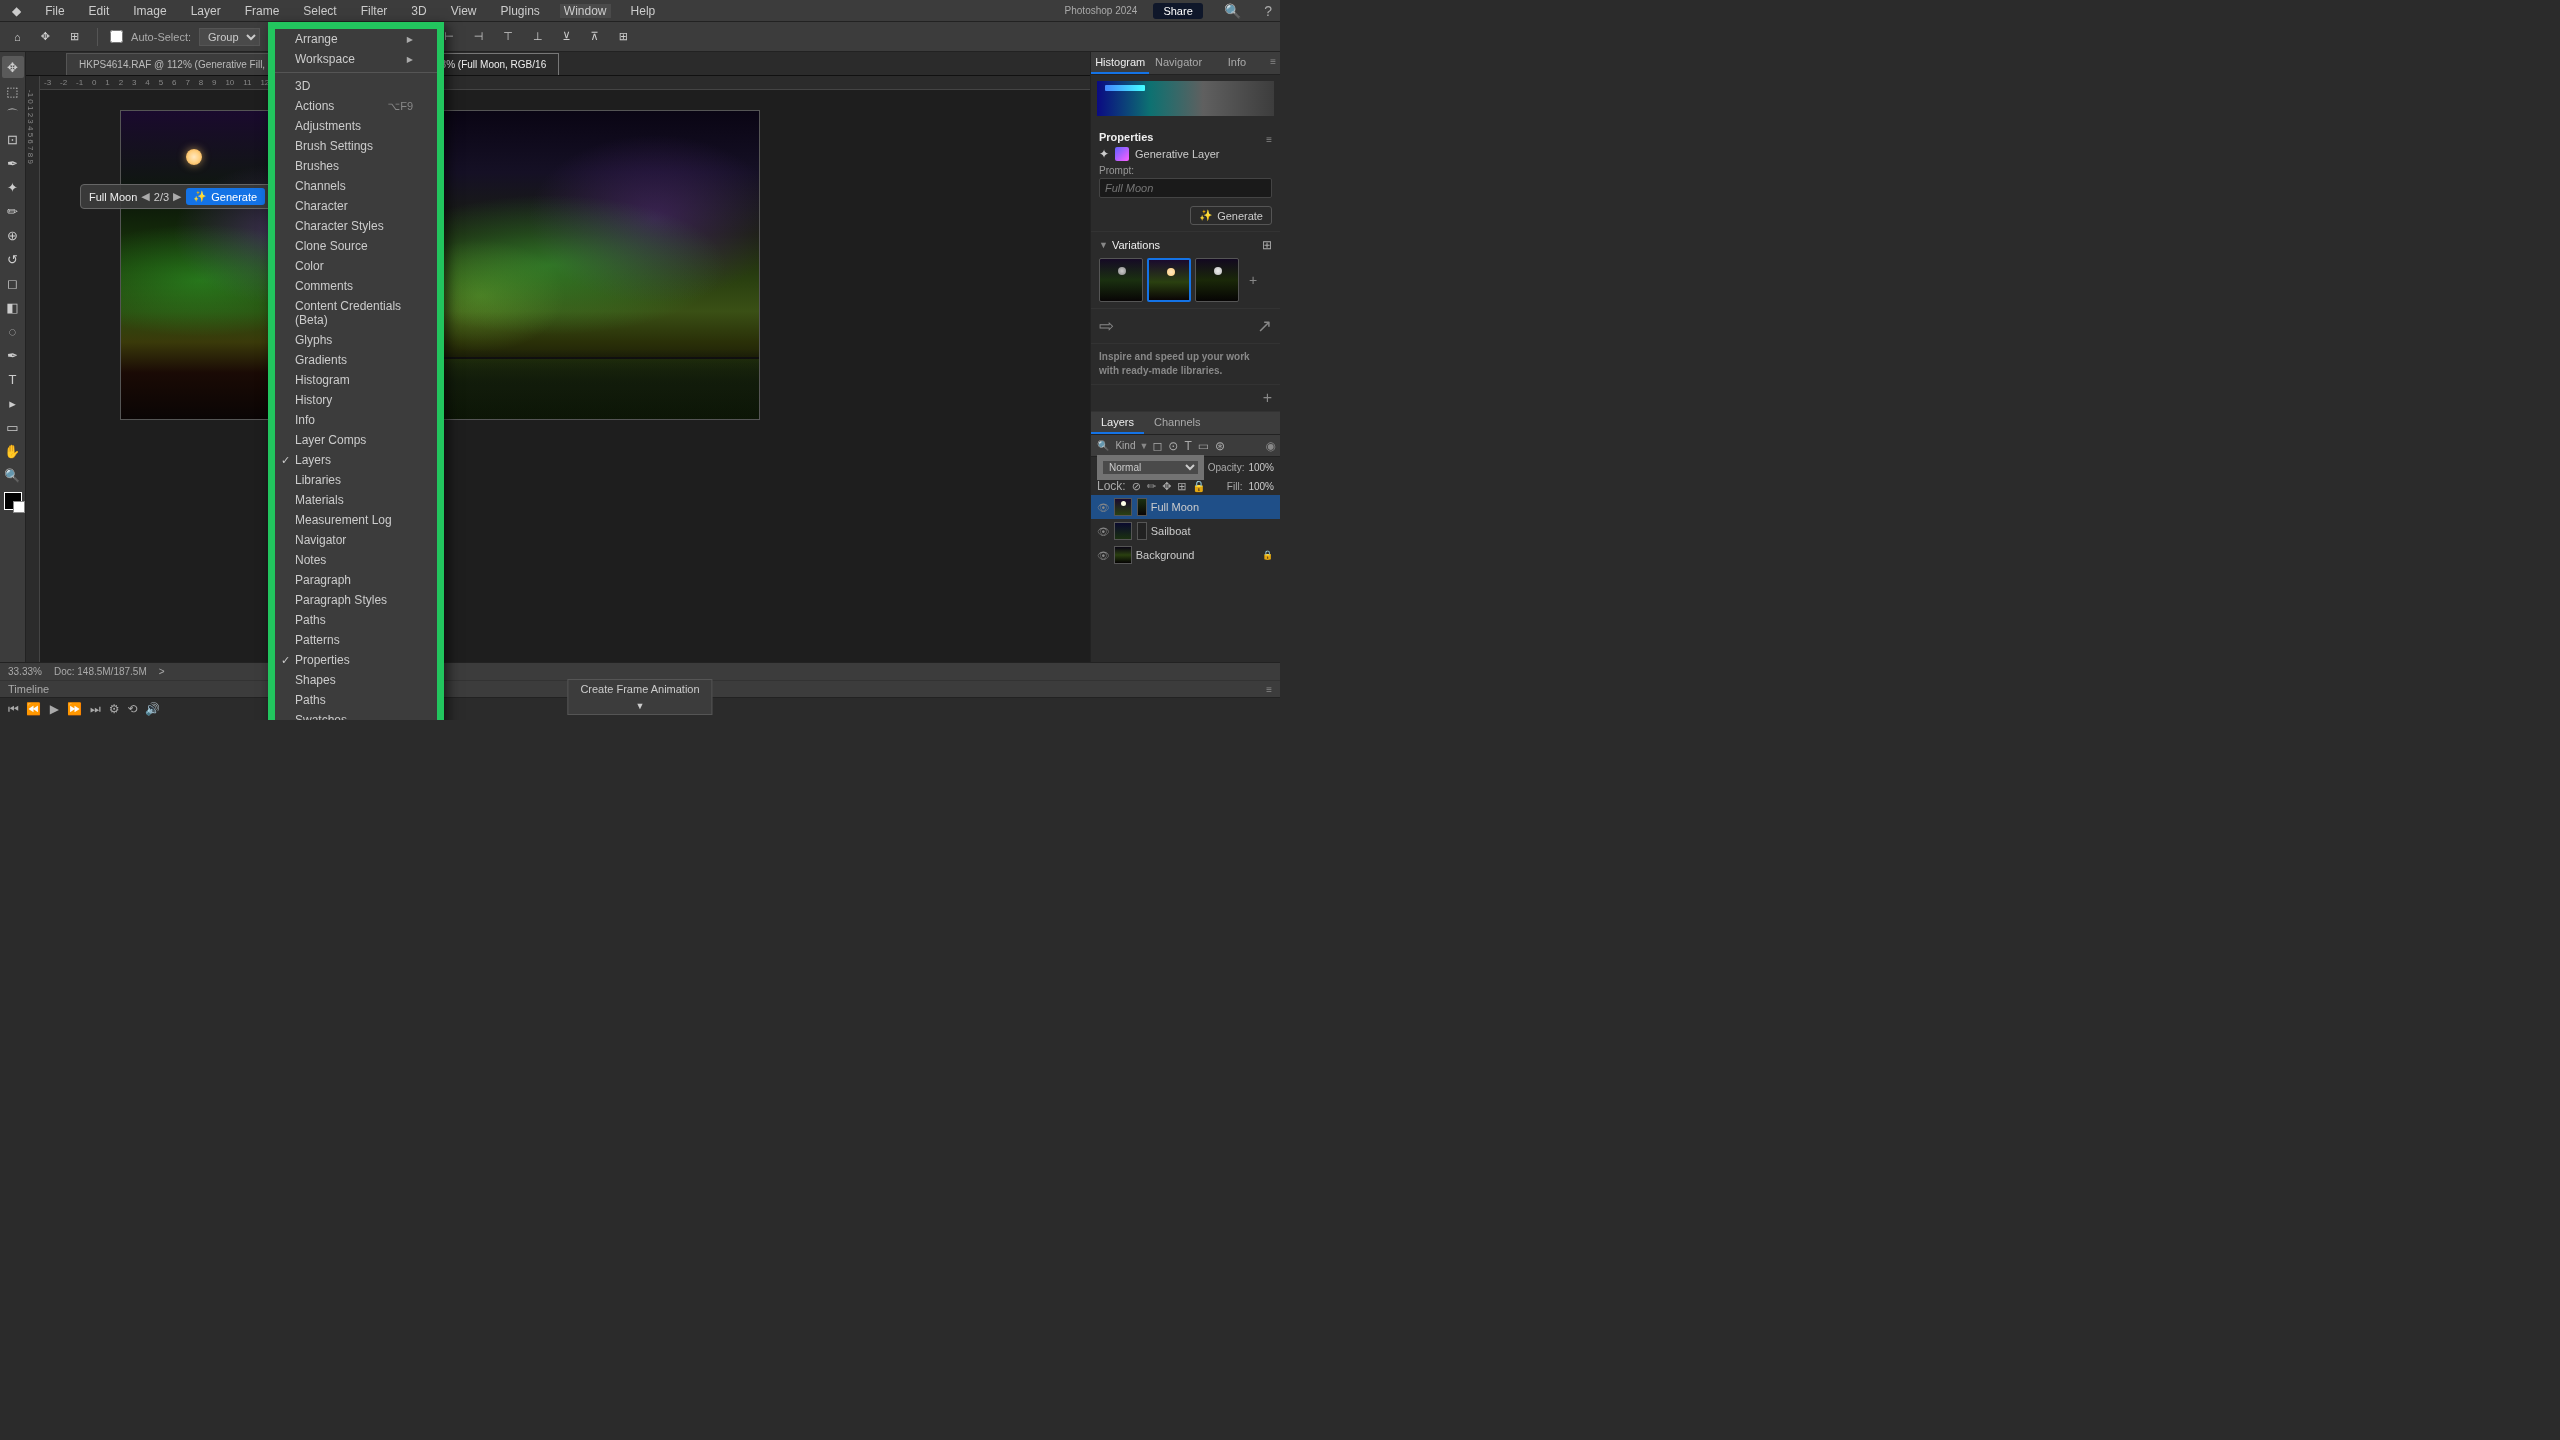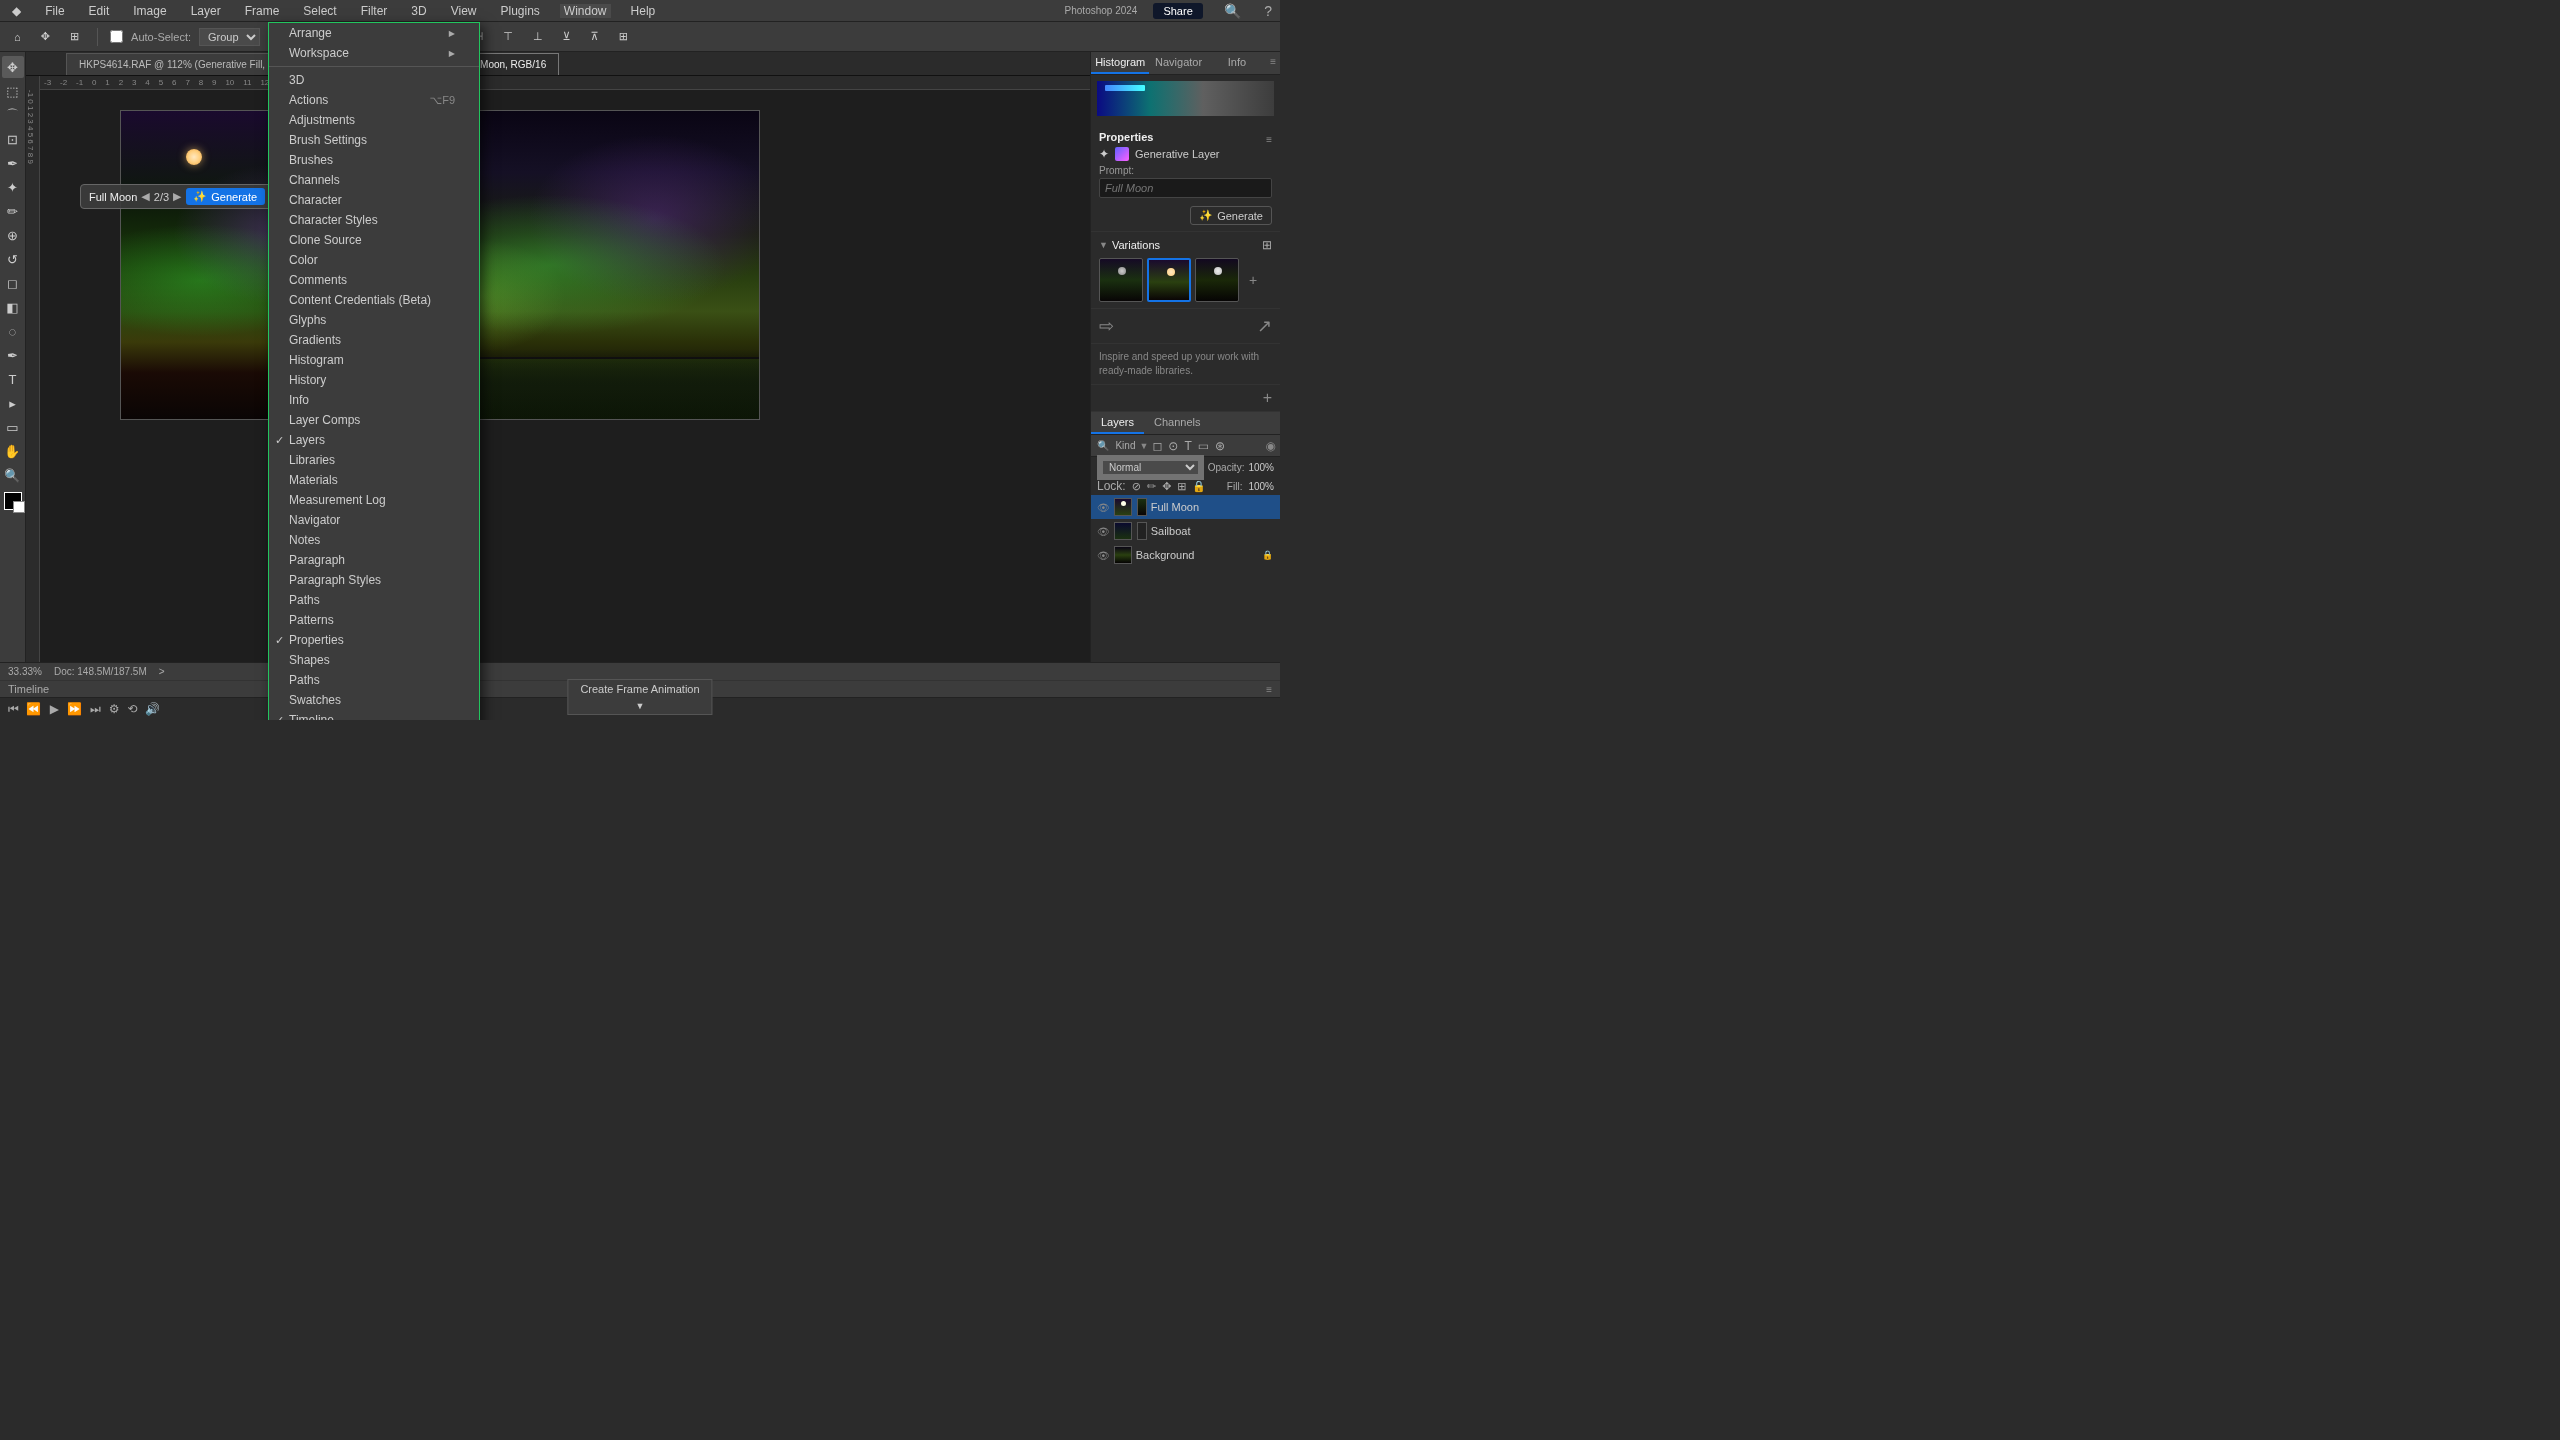--- a/index.html
+++ b/index.html
@@ -429,23 +429,23 @@
     .dropdown-overlay {
       position: absolute;
       top: 0; left: 0; right: 0; bottom: 0;
       z-index: 200;
       pointer-events: none;
     }
     .dropdown-menu {
       position: absolute;
       top: 22px;
       left: 268px;
-      width: 212px;
+      width: 176px;
       background: #3c3c3c;
-      border: 1px solid #22c55e;
+      border: 7px solid #22c55e;
       box-shadow: 4px 4px 12px rgba(0,0,0,0.6);
       pointer-events: all;
       z-index: 300;
     }
     .menu-item {
       padding: 3px 24px 3px 20px;
       font-size: 12px;
       color: #ccc;
       cursor: pointer;
       display: flex;
@@ -747,21 +747,21 @@
           <span style="color:#888;font-size:14px;">+</span>
         </div>
       </div>
     </div>
 
     <div style="padding:6px 8px;display:flex;align-items:center;justify-content:space-between;border-bottom:1px solid #333;">
       <span style="font-size:18px;color:#888;">⇨</span>
       <span style="font-size:18px;color:#888;">↗</span>
     </div>
     <div style="padding:6px 8px;border-bottom:1px solid #333;">
-      <div style="font-size:10px;color:#888;line-height:1.4;">Inspire and speed up your work with ready-made libraries.</div>
+      <div style="font-size:10px;color:#888;line-height:1.4;font-weight:bold;">Inspire and speed up your work with ready-made libraries.</div>
     </div>
     <div style="padding:4px 8px;display:flex;justify-content:flex-end;border-bottom:1px solid #333;">
       <button style="background:none;border:none;color:#888;font-size:16px;cursor:pointer;">+</button>
     </div>
 
     <div class="layers-section">
 
       <div class="layers-tabs">
         <div class="layers-tab active">Layers</div>
         <div class="layers-tab">Channels</div>

